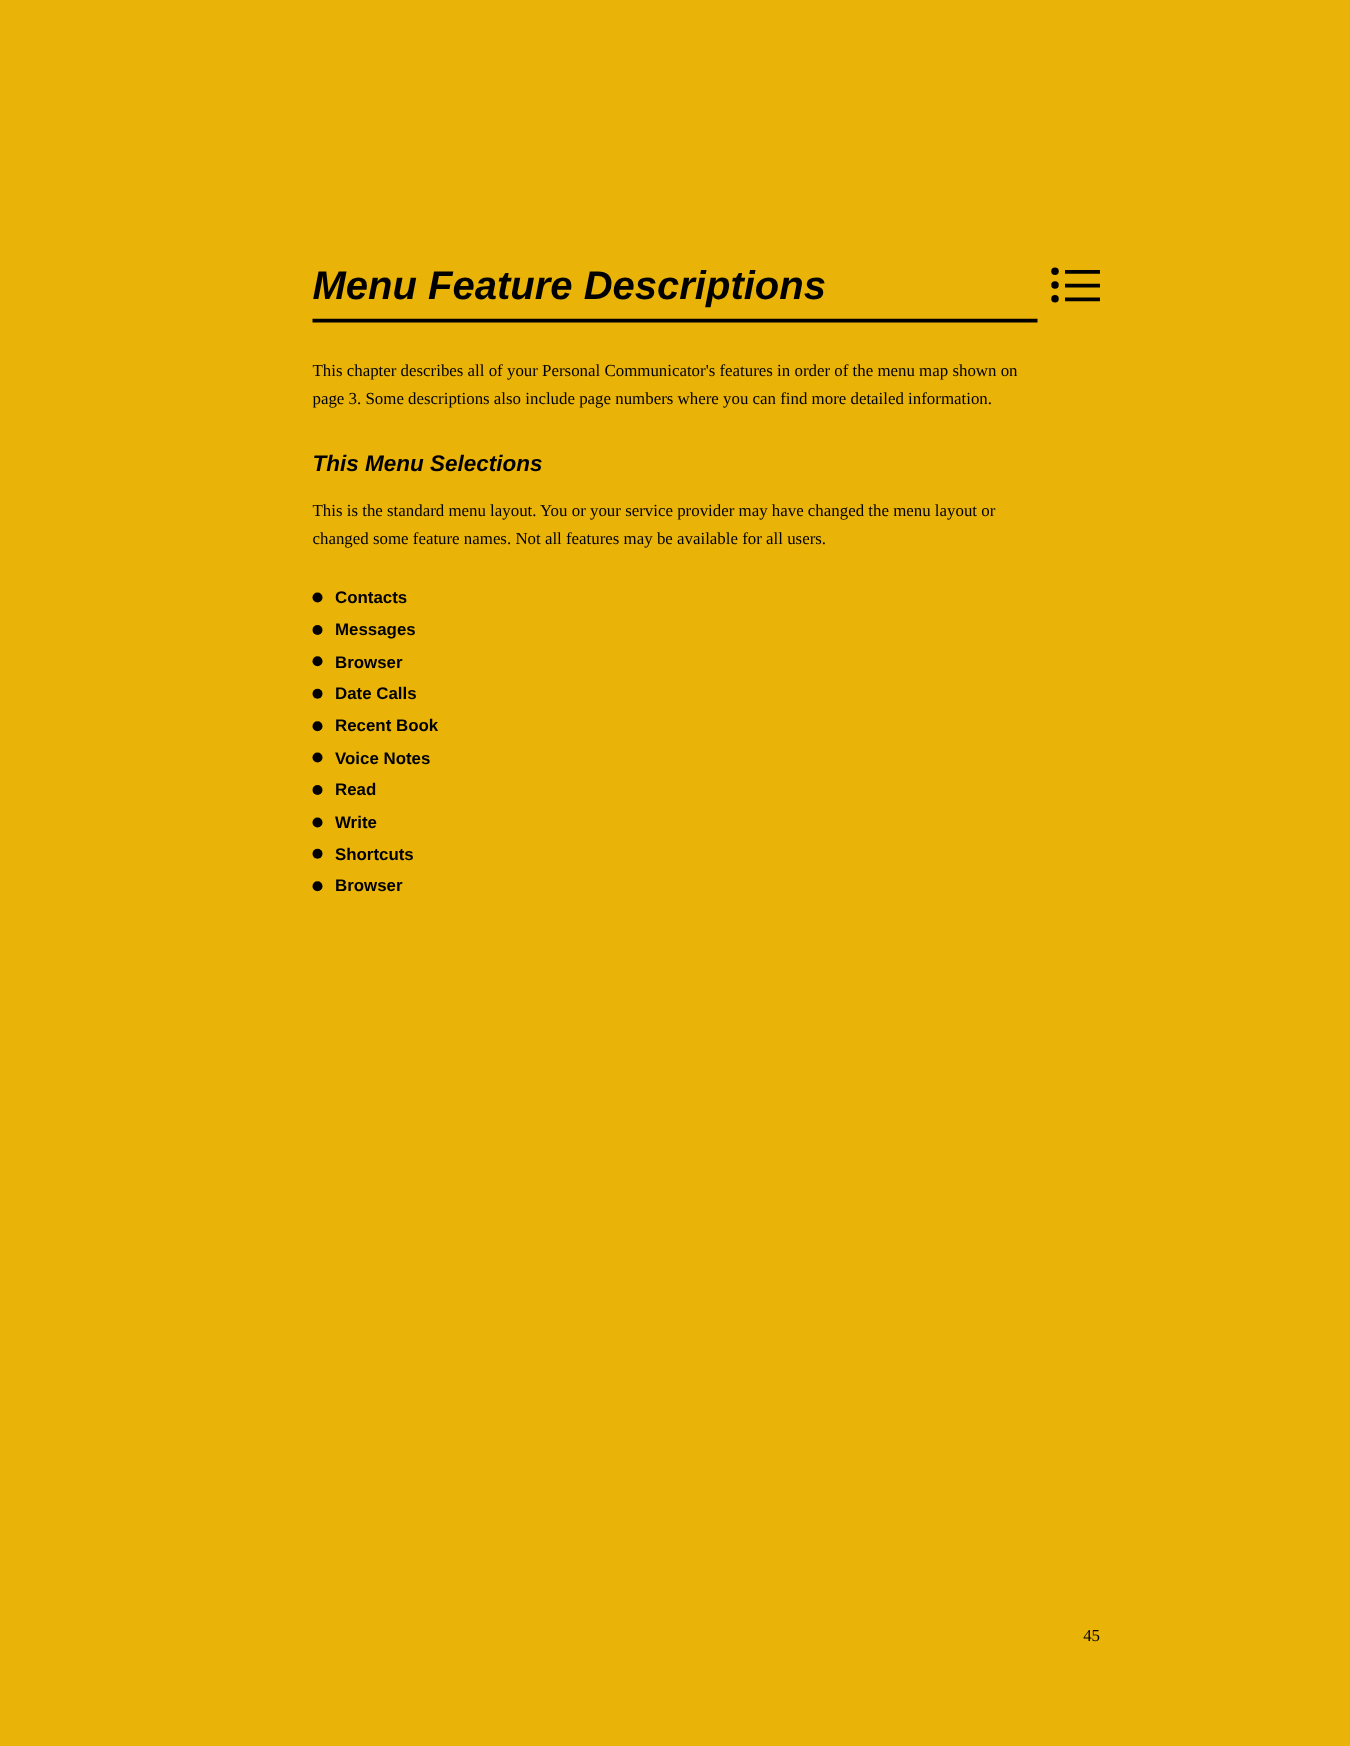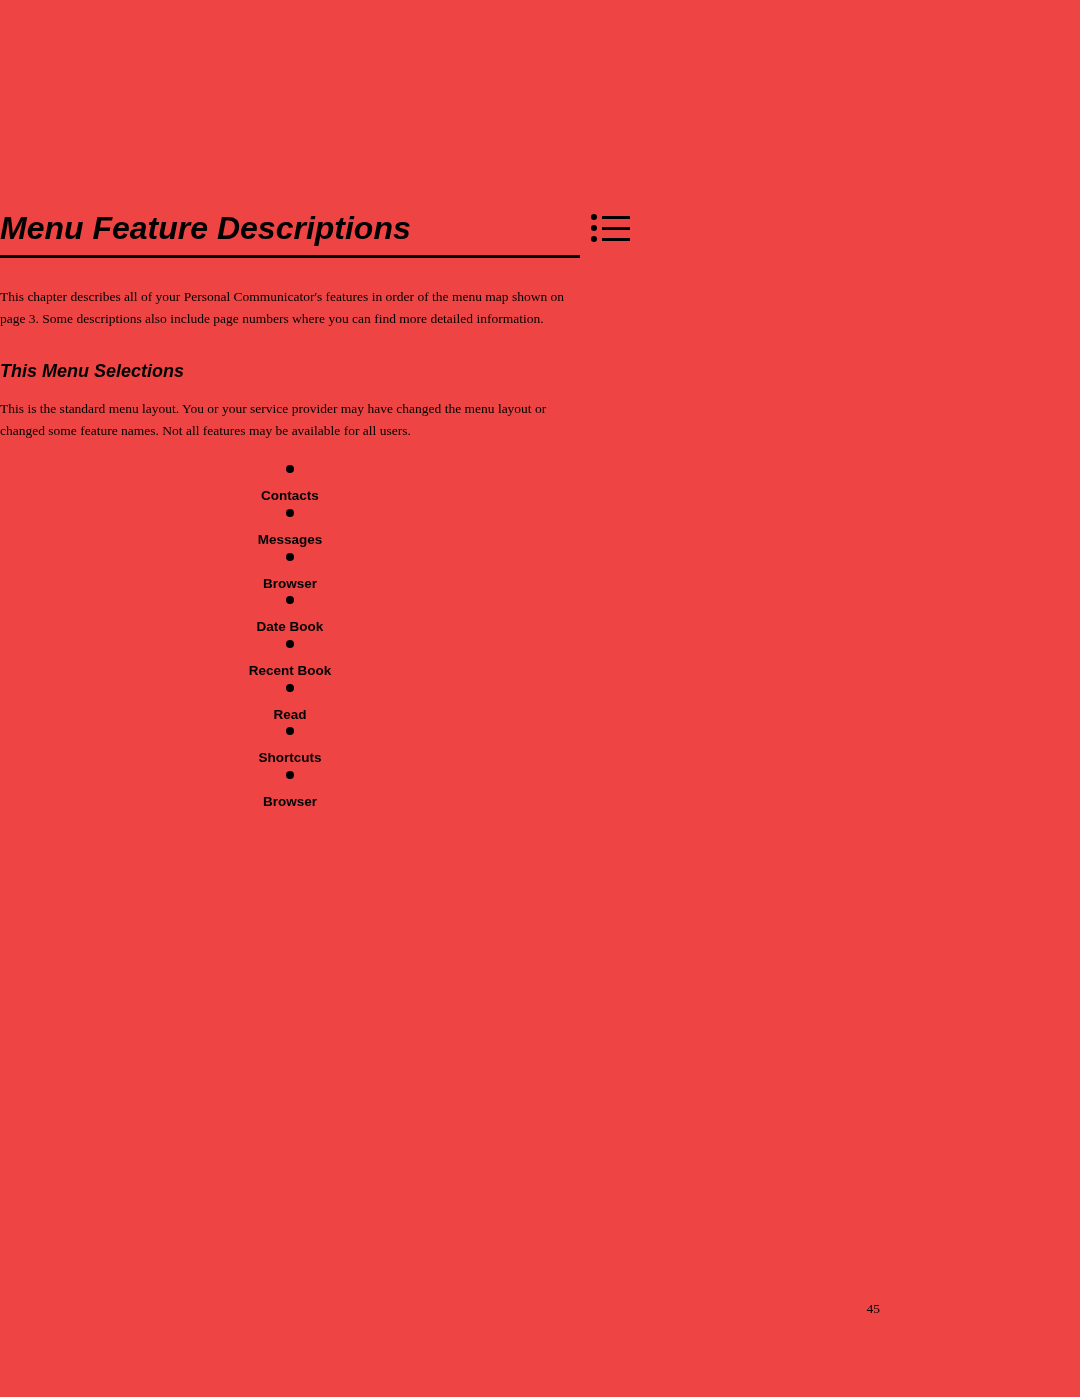--- a/index.html
+++ b/index.html
@@ -13,24 +13,24 @@
       height: 1397px;
       background: #ffffff;
       font-family: 'Times New Roman', Times, serif;
       color: #000000;
       position: relative;
     }
 
     .page {
       width: 1080px;
       height: 1397px;
-      background: #ef4444;
-      position: relative;
-      display: flex;
-      justify-content: flex-start;
+      background: #eab308;
+      position: relative;
+      display: flex;
+      justify-content: center;
     }
 
     .content-area {
       width: 580px;
       padding-top: 210px;
       position: relative;
     }
 
     .chapter-header {
       position: relative;
@@ -109,21 +109,20 @@
     }
 
     .menu-list li {
       font-size: 13.5px;
       font-weight: bold;
       font-family: 'Arial', 'Helvetica', sans-serif;
       line-height: 1.9;
       display: flex;
       align-items: center;
       gap: 10px;
-      flex-direction: column;
     }
 
     .bullet {
       width: 8px;
       height: 8px;
       background: #000000;
       border-radius: 50%;
       flex-shrink: 0;
       display: inline-block;
     }
@@ -176,29 +175,37 @@
         <li>
           <span class="bullet"></span>
           <span>Messages</span>
         </li>
         <li>
           <span class="bullet"></span>
           <span>Browser</span>
         </li>
         <li>
           <span class="bullet"></span>
-          <span>Date Book</span>
+          <span>Date Calls</span>
         </li>
         <li>
           <span class="bullet"></span>
           <span>Recent Book</span>
         </li>
         <li>
           <span class="bullet"></span>
+          <span>Voice Notes</span>
+        </li>
+        <li>
+          <span class="bullet"></span>
           <span>Read</span>
+        </li>
+        <li>
+          <span class="bullet"></span>
+          <span>Write</span>
         </li>
         <li>
           <span class="bullet"></span>
           <span>Shortcuts</span>
         </li>
         <li>
           <span class="bullet"></span>
           <span>Browser</span>
         </li>
       </ul>

